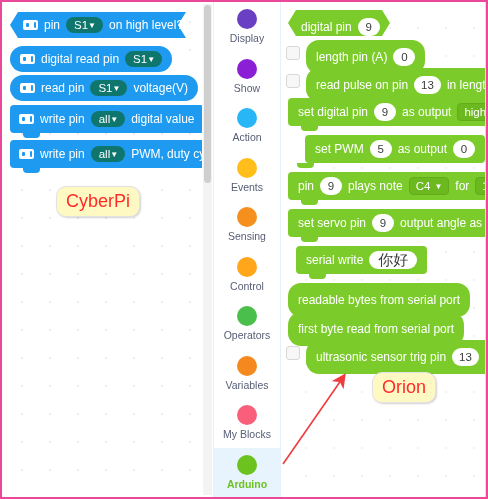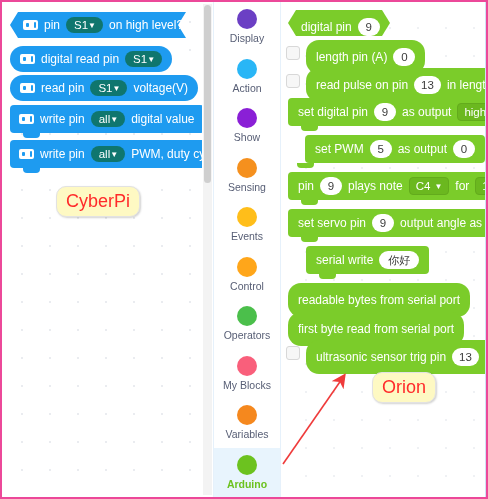--- a/index.html
+++ b/index.html
@@ -189,21 +189,21 @@
     border: 1px solid #63ab1c;
     border-radius: 4px;
     padding: 2px 6px;
     font-size: 11.5px; color: #fff;
     display: inline-flex; align-items: center; gap: 4px;
   }
   .gwrap .oval-white { color: #3b3b3b; }
   .gwrap .txt-white {
     background: #fff; color: #3b3b3b;
     border-radius: 10px; height: 18px; padding: 4px 9px;
-    font-size: 11px;
+    font-size: 15px;
     display: inline-flex; align-items: center;
   }
 
   .chk {
     position: absolute;
     width: 14px; height: 14px;
     background: #f7f7f7;
     border: 1px solid #d8d8d8;
     border-radius: 3px;
   }
@@ -321,50 +321,50 @@
   <div id="left-scroll-track"></div>
   <div id="left-scroll-thumb"></div>
 
   <div id="catbar">
 
     <div class="cat">
       <span class="dot" style="background:#6b3fc4"></span>
       <span class="cname">Display</span>
     </div>
     <div class="cat">
+      <span class="dot" style="background:#8a1fd6"></span>
+      <span class="cname">Show</span>
+    </div>
+    <div class="cat">
       <span class="dot" style="background:#29b6f6"></span>
       <span class="cname">Action</span>
     </div>
     <div class="cat">
-      <span class="dot" style="background:#8a1fd6"></span>
-      <span class="cname">Show</span>
+      <span class="dot" style="background:#ffbe1a"></span>
+      <span class="cname">Events</span>
     </div>
     <div class="cat">
       <span class="dot" style="background:#f5901e"></span>
       <span class="cname">Sensing</span>
     </div>
     <div class="cat">
-      <span class="dot" style="background:#ffbe1a"></span>
-      <span class="cname">Events</span>
-    </div>
-    <div class="cat">
       <span class="dot" style="background:#ffa61a"></span>
       <span class="cname">Control</span>
     </div>
     <div class="cat">
       <span class="dot" style="background:#4bbf4b"></span>
       <span class="cname">Operators</span>
     </div>
     <div class="cat">
+      <span class="dot" style="background:#f5881e"></span>
+      <span class="cname">Variables</span>
+    </div>
+    <div class="cat">
       <span class="dot" style="background:#f95f7b"></span>
       <span class="cname">My Blocks</span>
-    </div>
-    <div class="cat">
-      <span class="dot" style="background:#f5881e"></span>
-      <span class="cname">Variables</span>
     </div>
     <div class="cat active">
       <span class="dot" style="background:#6cc21f"></span>
       <span class="cname">Arduino</span>
     </div>
   </div>
 
   <div id="right-panel">
     <div id="right-grid"></div>
 
@@ -439,21 +439,21 @@
     <div class="gwrap stack" style="left:6px; top:207px;">
       <div class="inner">
         <span class="lbl">set servo pin</span>
         <span class="oval-white">9</span>
         <span class="lbl">output angle as</span>
 
       </div>
       <div class="notch"></div>
     </div>
 
-    <div class="gwrap stack" style="left:24px; top:244px;text-align:right;">
+    <div class="gwrap stack" style="left:14px; top:244px;text-align:right;">
       <div class="inner">
         <span class="lbl">serial write</span>
         <span class="txt-white">你好</span>
       </div>
       <div class="notch"></div>
     </div>
 
     <div class="gwrap rep" style="left:6px; top:281px;">
       <div class="inner">
         <span class="lbl">readable bytes from serial port</span>

